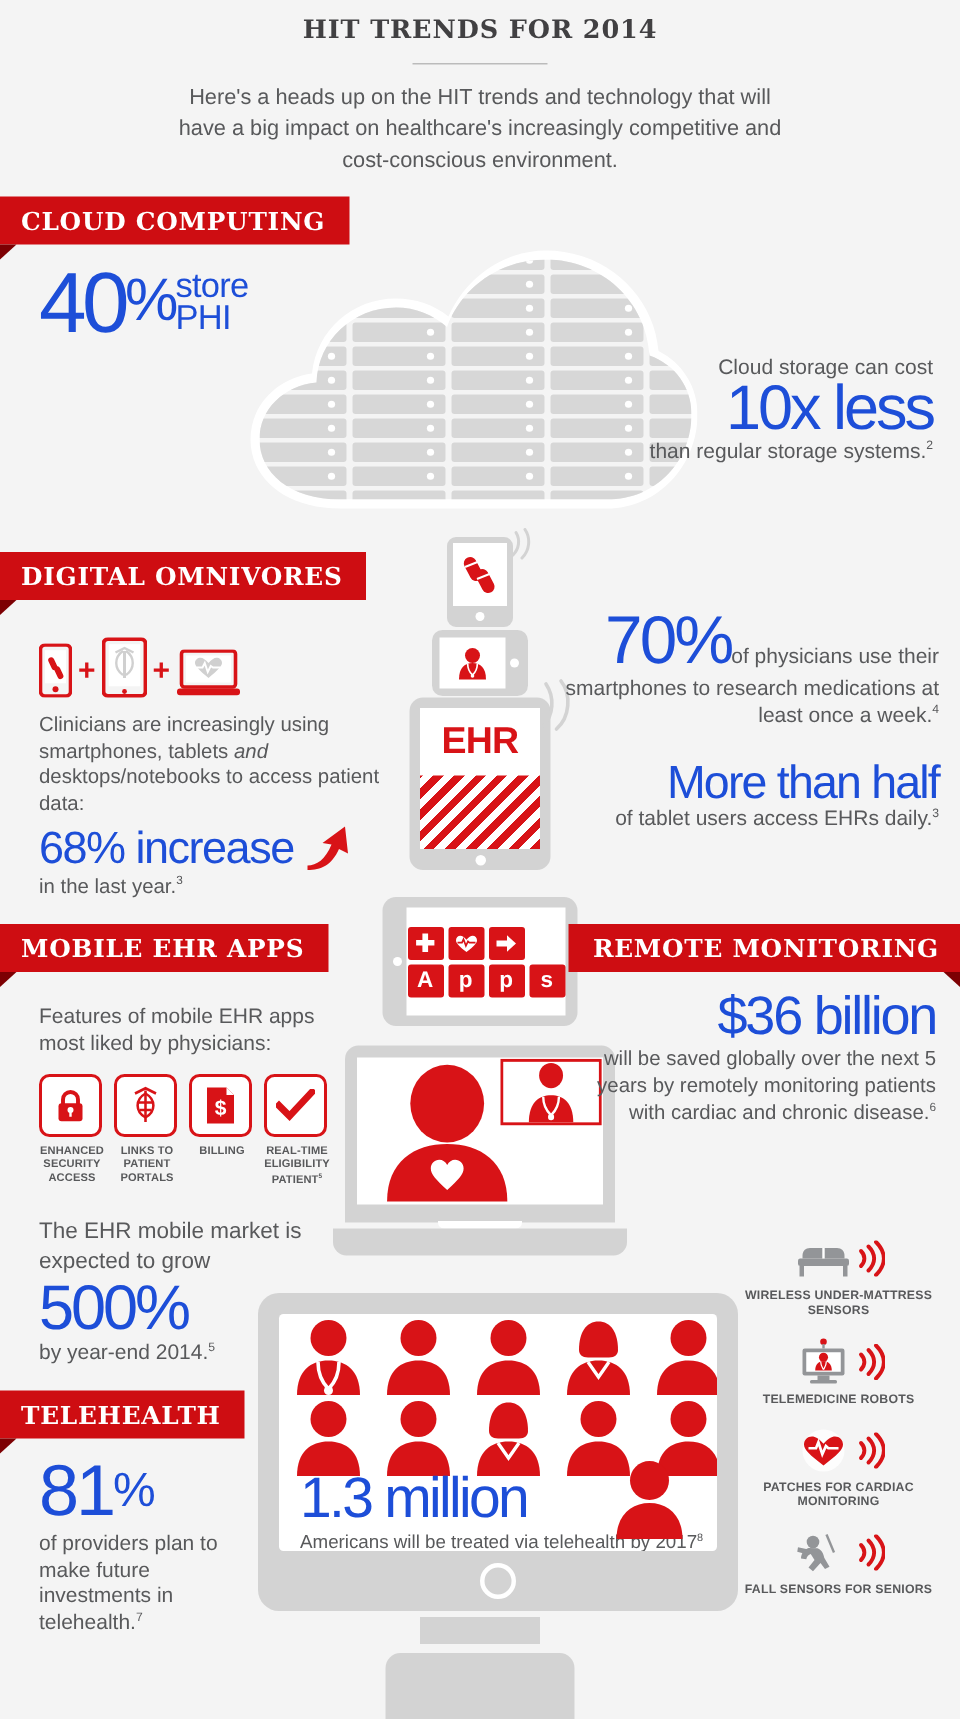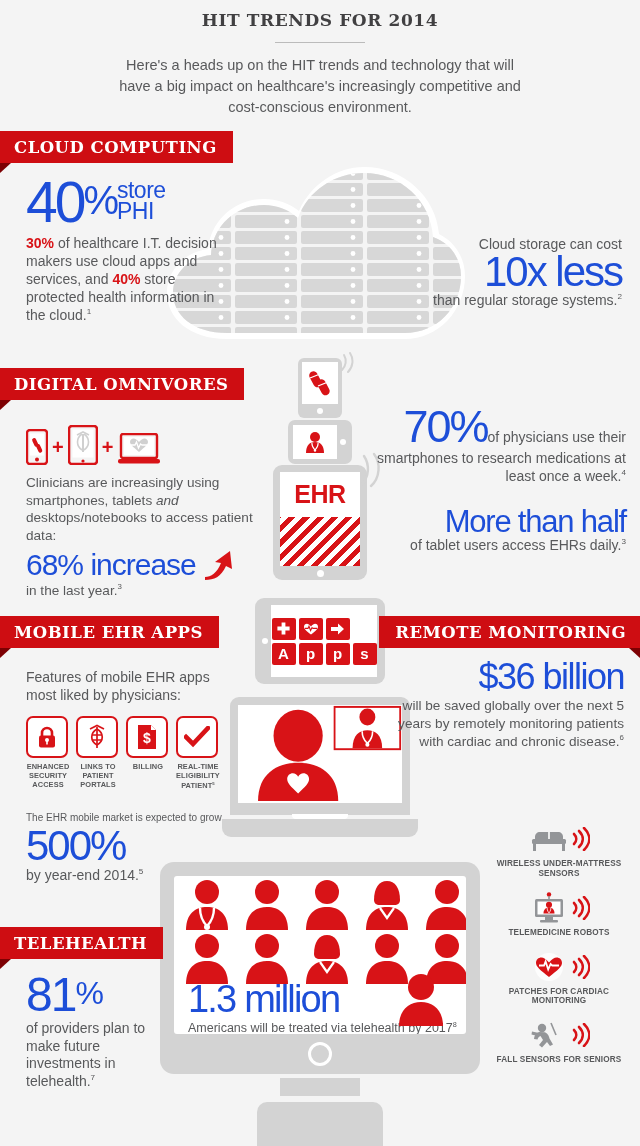--- a/index.html
+++ b/index.html
@@ -96,21 +96,21 @@
   .feat{width:44px;text-align:center;}
   .feat .box{
     width:42px;height:42px;border:2.5px solid #d81317;border-radius:7px;
     background:#fff;display:flex;align-items:center;justify-content:center;
     box-sizing:border-box;
   }
   .feat .cap{
     margin-top:5px;font-size:7.4px;font-weight:bold;line-height:1.18;
     color:#58595b;letter-spacing:.1px;
   }
-  .mobile-left .grow{font-size:10px;line-height:1.3;margin:20px 0 0;}
+  .mobile-left .grow{font-size:15px;line-height:1.3;margin:20px 0 0;}
   .stat-500{font-size:42px;letter-spacing:-2px;margin:2px 0 0;}
   .mobile-left .byyear{font-size:14px;margin:1px 0 0;}
 
   
   #remote-banner{top:616px;}
   .remote{position:absolute;right:16px;top:660px;width:228px;text-align:right;z-index:5;}
   .stat-36{font-size:36px;letter-spacing:-1.5px;}
   .remote .t36{font-size:13.6px;line-height:1.3;margin:3px 0 0;}
   .remote .promise{font-size:13.6px;line-height:1.3;margin:17px 0 0;}
 
@@ -167,21 +167,21 @@
   .laptop{position:absolute;left:222px;top:697px;width:196px;height:140px;}
   .laptop .lid{
     position:absolute;left:8px;top:0;right:8px;height:118px;
     background:#d3d3d3;border-radius:9px 9px 0 0;
   }
   .laptop .scr{position:absolute;left:8px;top:8px;right:8px;bottom:12px;background:#fff;overflow:hidden;}
   .laptop .base{position:absolute;left:0;bottom:0;width:100%;height:18px;background:#d3d3d3;border-radius:0 0 9px 9px;}
   .laptop .notch{position:absolute;left:50%;margin-left:-28px;bottom:18px;width:56px;height:5px;background:#fff;border-radius:0 0 4px 4px;}
 
   .monitor{position:absolute;left:160px;top:862px;width:320px;height:284px;}
-  .monitor .frame{position:absolute;left:0;top:0;width:320px;height:212px;background:#d3d3d3;border-radius:14px;}
+  .monitor .frame{position:absolute;left:12px;top:0;width:320px;height:212px;background:#d3d3d3;border-radius:14px;}
   .monitor .scr{position:absolute;left:14px;top:14px;right:14px;height:158px;background:#fff;border-radius:3px;overflow:hidden;}
   .monitor .dot{
     position:absolute;left:50%;margin-left:-12px;top:180px;width:24px;height:24px;
     border:3px solid #fff;border-radius:50%;box-sizing:border-box;
   }
   .monitor .neck{position:absolute;left:50%;margin-left:-40px;top:216px;width:80px;height:18px;background:#d3d3d3;}
   .monitor .foot{position:absolute;left:50%;margin-left:-63px;top:240px;width:126px;height:44px;background:#d3d3d3;border-radius:10px 10px 0 0;}
 
   .mon-content{position:absolute;left:0;top:0;right:0;bottom:0;}
   .ppl-row{position:absolute;left:6px;top:2px;display:flex;gap:6px;}
@@ -353,21 +353,20 @@
 
   <div class="cloud-left">
     <div class="stat-40 big">
       <span>40</span>
         <span class="pct">%</span>
       <span class="storephi">
         <span>store</span><br>
         <span>PHI</span>
       </span>
     </div>
-    <p class="body-txt"><span class="red">30%</span><span> of healthcare I.T. decision makers use cloud apps and services, and </span><span class="red">40%</span><span> store protected health information in the cloud.</span><span class="sup">1</span></p>
   </div>
 
   <div class="cloud-right">
     <div class="lead">Cloud storage can cost</div>
     <div class="stat-10x big">10x less</div>
     <div class="tail"><span>than regular storage systems.</span><span class="sup">2</span></div>
   </div>
 
   <div class="banner left" id="omni-banner">
     <span>DIGITAL OMNIVORES</span>

